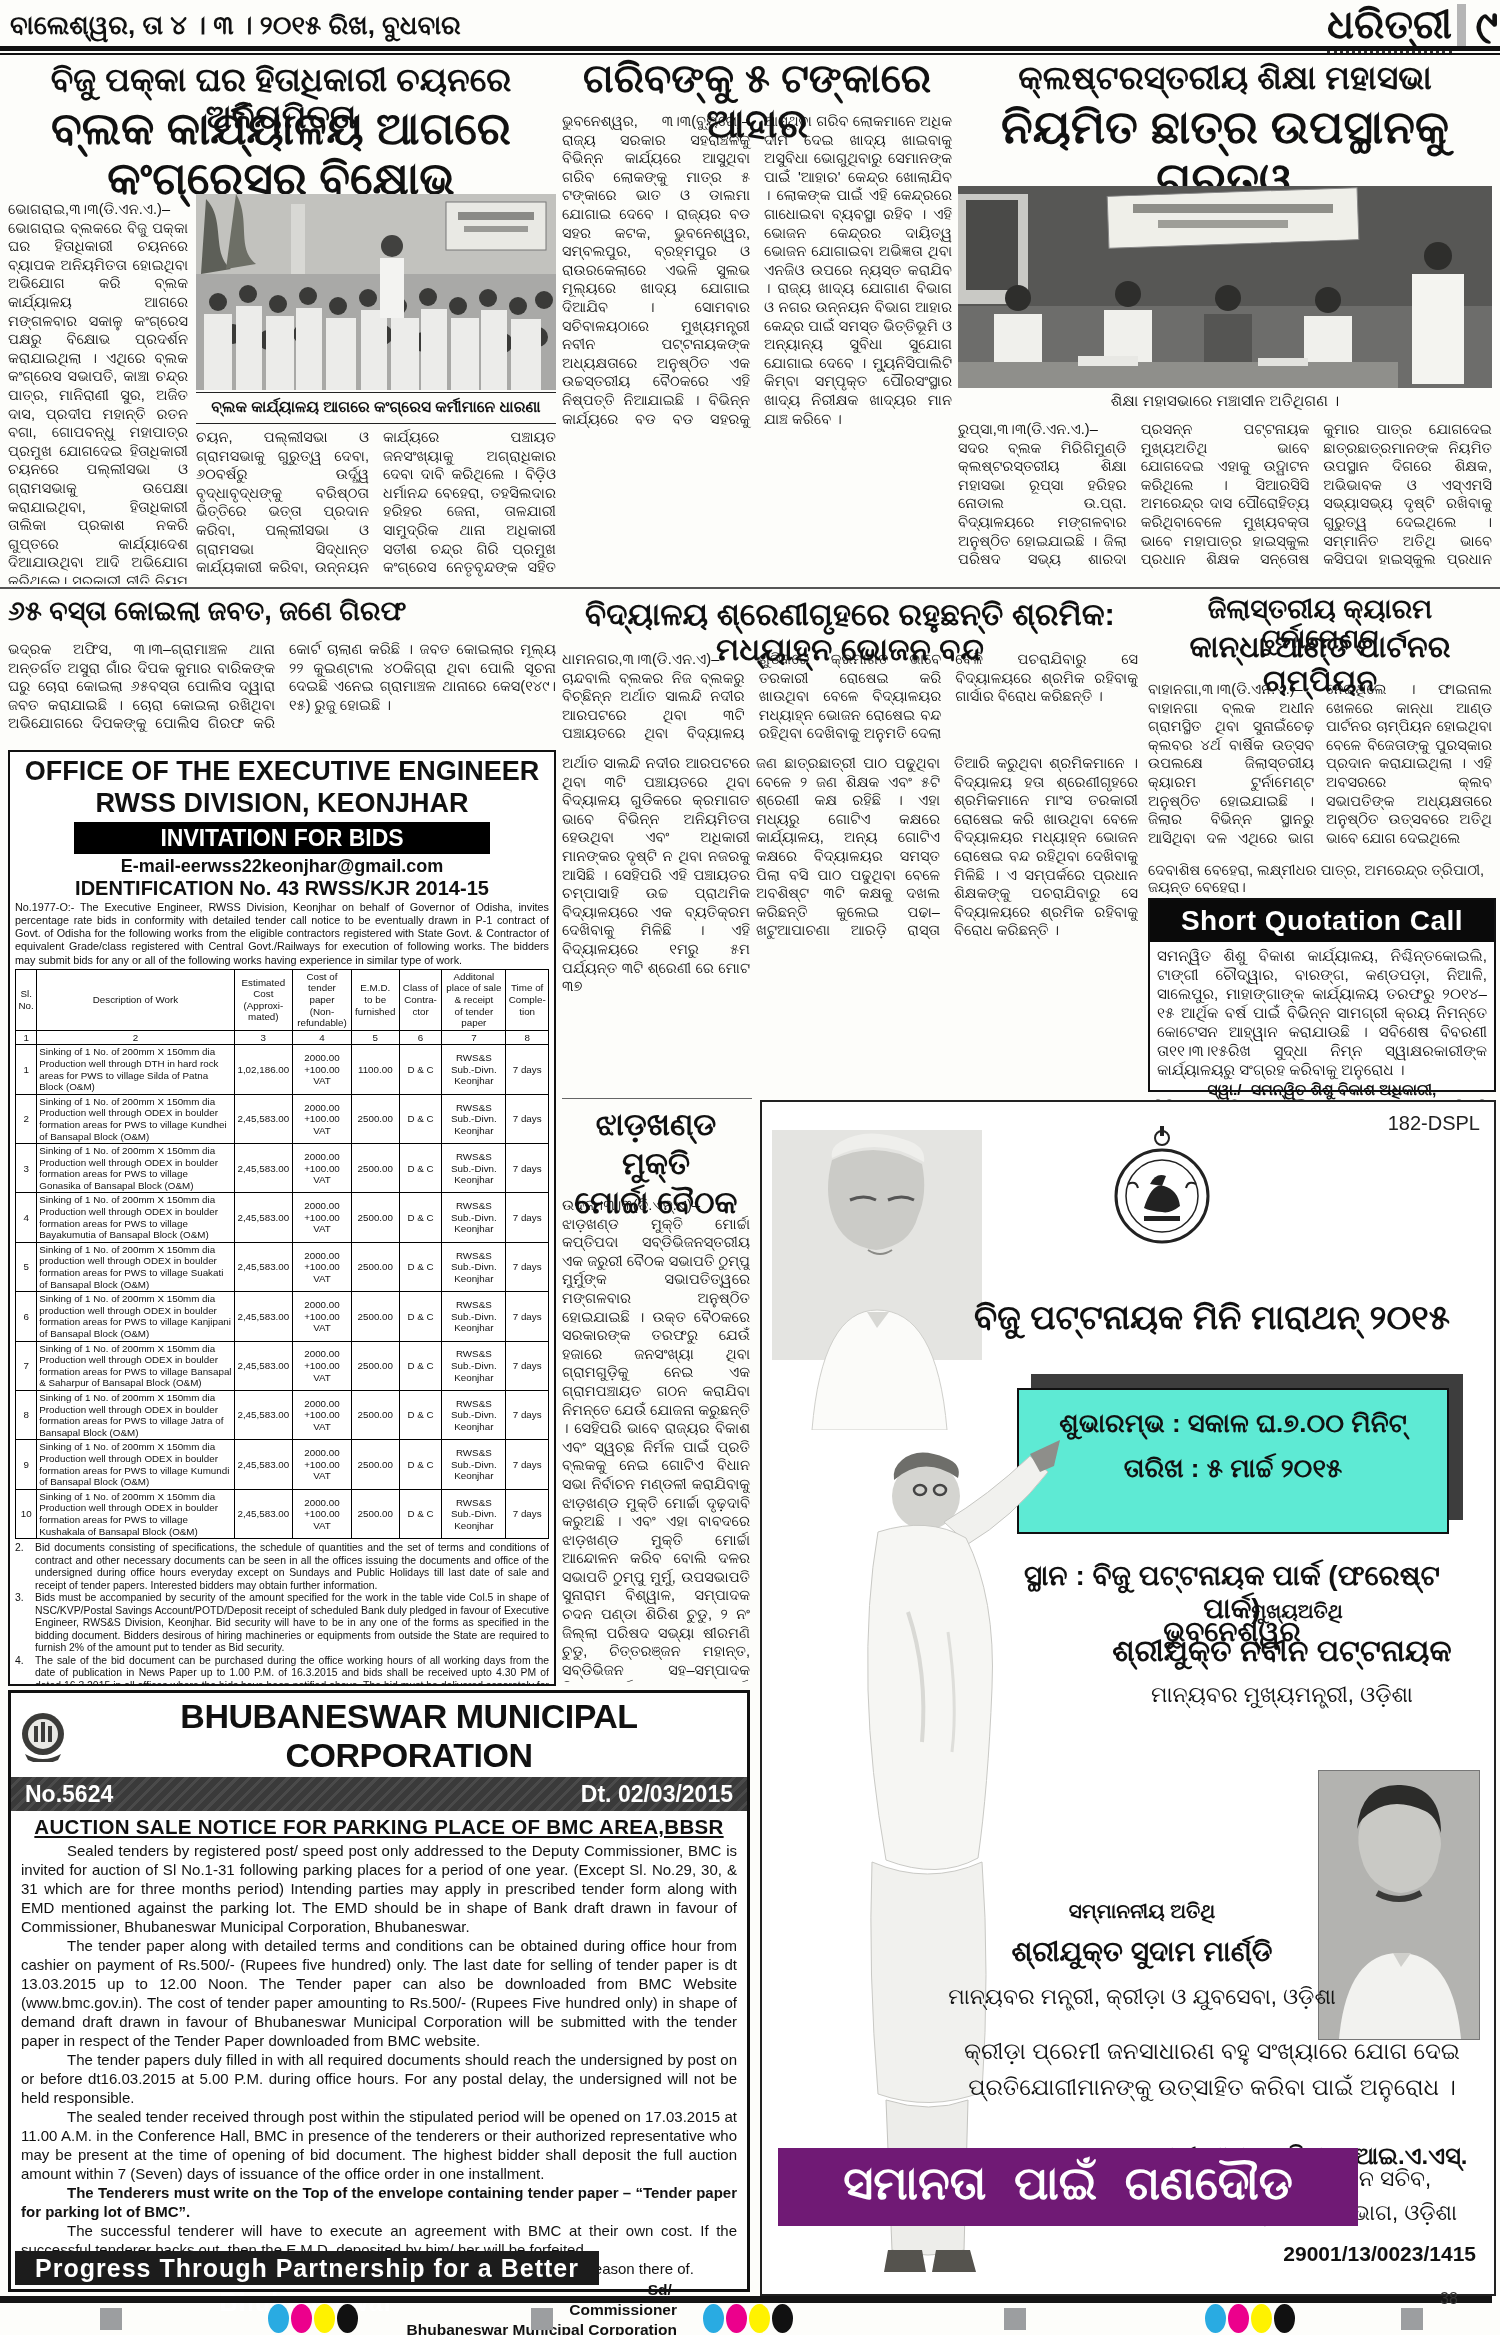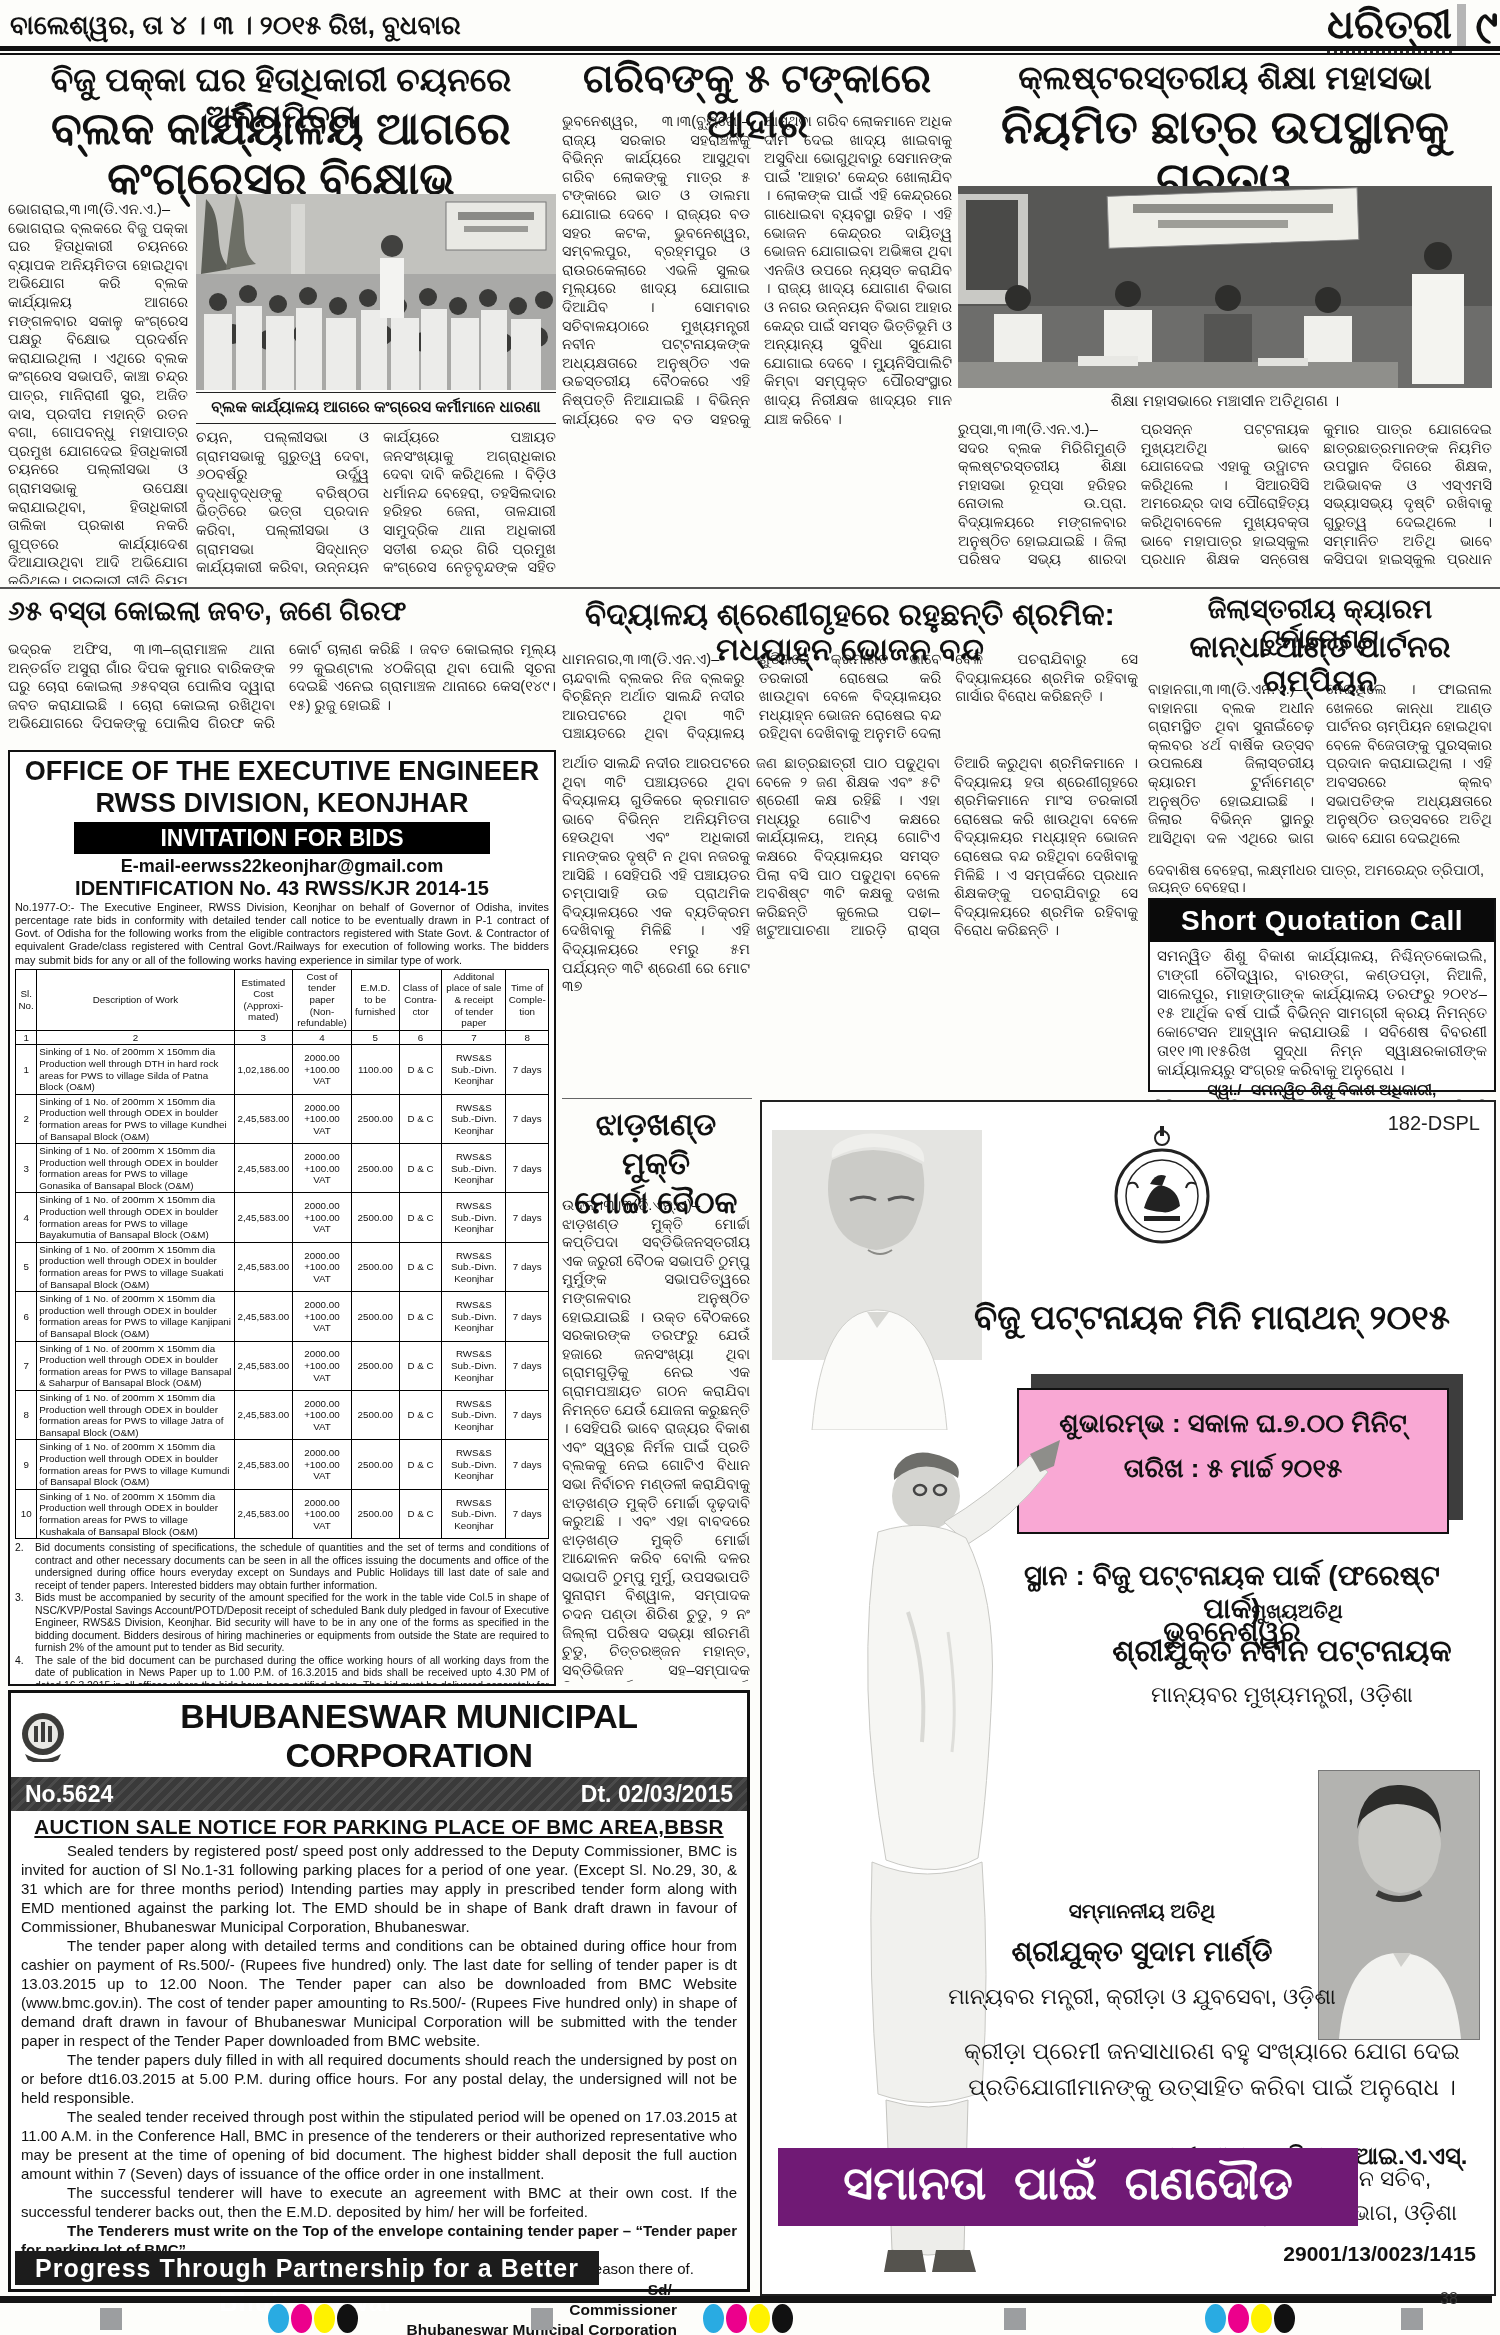--- a/index.html
+++ b/index.html
@@ -72,21 +72,21 @@
   
   #jmm-rule{left:562px;top:1098px;width:190px;height:1px;background:#666;}
   #jmm-head{left:562px;top:1106px;width:188px;font-size:31px;line-height:1.25;}
   #jmm-body{left:562px;top:1196px;width:188px;height:486px;}
   
   #ad-box{left:760px;top:1100px;width:732px;height:1192px;border:2.5px solid #222;background:#fff;}
   #ad-code{position:absolute;right:14px;top:10px;font-size:20px;color:#222;}
   #ad-emblem{position:absolute;left:352px;top:22px;}
   #ad-naveen{position:absolute;left:10px;top:28px;}
   #ad-title{position:absolute;left:180px;top:196px;width:540px;font-size:34px;font-weight:bold;text-align:center;}
-  #ad-timesbox{position:absolute;left:255px;top:286px;width:428px;height:142px;background:#f9a8d4;
+  #ad-timesbox{position:absolute;left:255px;top:286px;width:428px;height:142px;background:#5eead4;
                border:2.5px solid #111;box-shadow:14px -14px 0 #3d3d3d;}
   #ad-time1{font-size:26px;font-weight:bold;text-align:center;margin-top:18px;}
   #ad-time2{font-size:26px;font-weight:bold;text-align:center;margin-top:14px;}
   #ad-venue1{position:absolute;left:240px;top:458px;width:460px;font-size:28px;font-weight:bold;text-align:center;}
   #ad-venue2{position:absolute;left:240px;top:514px;width:460px;font-size:28px;font-weight:bold;text-align:center;}
   #ad-biju{position:absolute;left:6px;top:330px;}
   #ad-chief-label{position:absolute;left:340px;top:496px;width:390px;font-size:20px;font-weight:bold;text-align:center;}
   #ad-chief-label{top:498px;}
   #ad-chief-name{position:absolute;left:320px;top:532px;width:400px;font-size:30px;font-weight:bold;text-align:center;}
   #ad-chief-title{position:absolute;left:320px;top:580px;width:400px;font-size:22px;text-align:center;}
@@ -555,22 +555,22 @@
     <div id="bmc-band">
       <span>No.5624</span>
       <span>Dt. 02/03/2015</span>
     </div>
     <div id="bmc-sub">AUCTION SALE NOTICE FOR PARKING PLACE OF BMC AREA,BBSR</div>
     <div class="jst clip" id="bmc-paras">
         <p>Sealed tenders by registered post/ speed post only addressed to the Deputy Commissioner, BMC is invited for auction of Sl No.1-31 following parking places for a period of one year. (Except Sl. No.29, 30, &amp; 31 which are for three months period) Intending parties may apply in prescribed tender form along with EMD mentioned against the parking lot. The EMD should be in shape of Bank draft drawn in favour of Commissioner, Bhubaneswar Municipal Corporation, Bhubaneswar.</p>
         <p>The tender paper along with detailed terms and conditions can be obtained during office hour from cashier on payment of Rs.500/- (Rupees five hundred) only. The last date for selling of tender paper is dt 13.03.2015 up to 12.00 Noon. The Tender paper can also be downloaded from BMC Website (www.bmc.gov.in). The cost of tender paper amounting to Rs.500/- (Rupees Five hundred only) in shape of demand draft drawn in favour of Bhubaneswar Municipal Corporation will be submitted with the tender paper in respect of the Tender Paper downloaded from BMC website.</p>
         <p>The tender papers duly filled in with all required documents should reach the undersigned by post on or before dt16.03.2015 at 5.00 P.M. during office hours. For any postal delay, the undersigned will not be held responsible.</p>
         <p>The sealed tender received through post within the stipulated period will be opened on 17.03.2015 at 11.00 A.M. in the Conference Hall, BMC in presence of the tenderers or their authorized representative who may be present at the time of opening of bid document. The highest bidder shall deposit the full auction amount within 7 (Seven) days of issuance of the office order in one installment.</p>
+        <p style="font-weight: bold;">The Tenderers must write on the Top of the envelope containing tender paper – “Tender paper for parking lot of BMC”.</p>
         <p>The successful tenderer will have to execute an agreement with BMC at their own cost. If the successful tenderer backs out, then the E.M.D. deposited by him/ her will be forfeited.</p>
-        <p style="font-weight: bold;">The Tenderers must write on the Top of the envelope containing tender paper – “Tender paper for parking lot of BMC”.</p>
         <p class="noind">The authority reserves the right to cancel any or all the tenders without assigning any reason there of.</p>
       </div>
     <div id="bmc-sig">
         <div>Sd/-</div>
         <div>Commissioner</div>
         <div>Bhubaneswar Municipal Corporation</div>
       </div>
     <div id="bmc-banner">Progress Through Partnership for a Better Bhubaneswar</div>
   </div>
 

